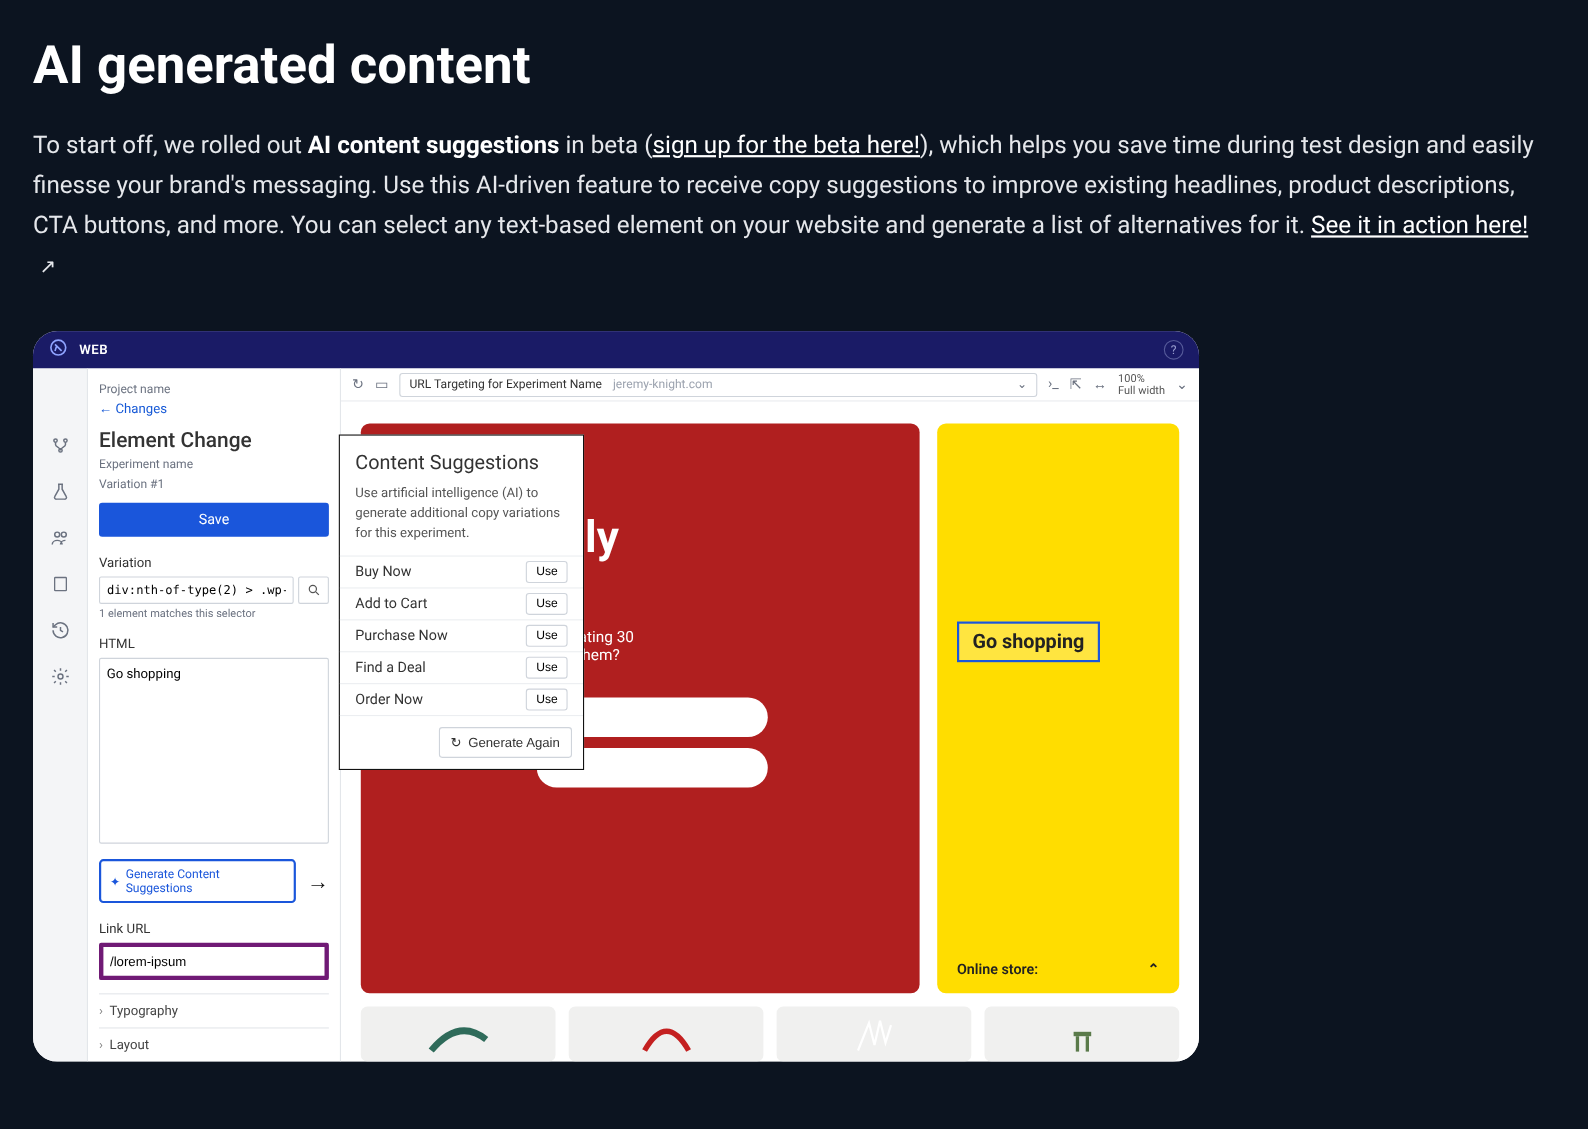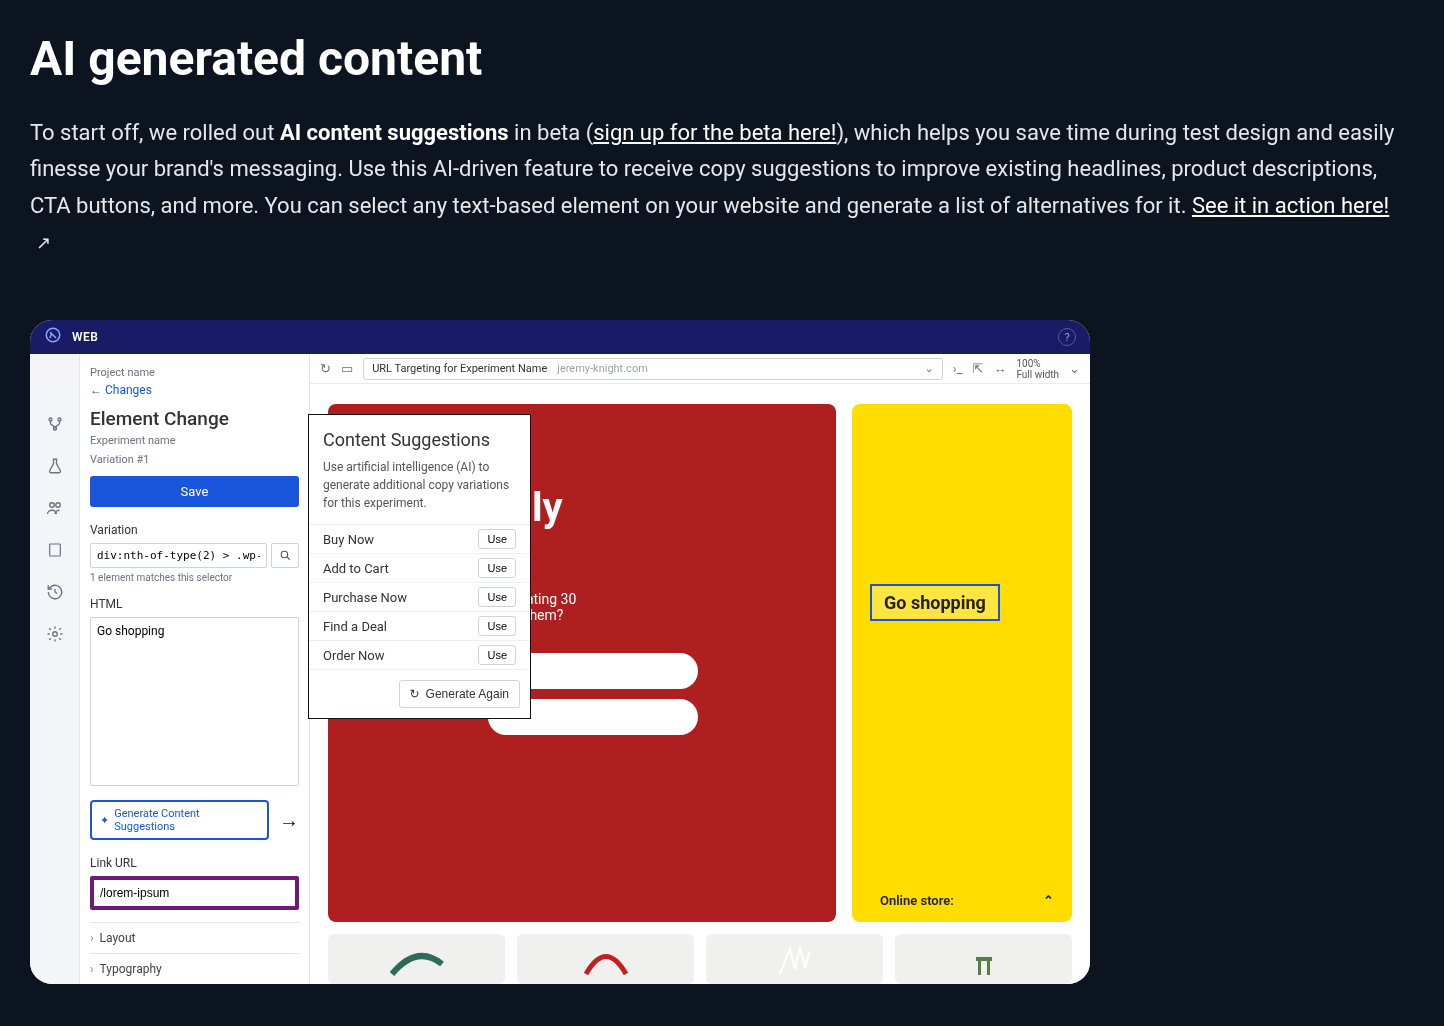--- a/index.html
+++ b/index.html
@@ -13,21 +13,21 @@
     .page-title {
       font-size: 48px;
       font-weight: 700;
       margin-bottom: 28px;
     }
     .intro {
       font-size: 22px;
       line-height: 1.65;
       max-width: 1380px;
       color: #e5e7eb;
-      margin-bottom: 60px;
+      margin-bottom: 41px;
     }
     .intro strong { color: #fff; font-weight: 700; }
     .intro a { color: #fff; text-decoration: underline; cursor: pointer; }
     .ext-icon { display: inline-block; margin-left: 6px; font-size: 18px; }
 
     
     .shot {
       width: 1060px;
       background: #fff;
       border-radius: 22px;
@@ -152,21 +152,21 @@
     .yellow-card {
       background: #ffdd00; border-radius: 8px; width: 220px; position:relative;
       padding: 20px 18px;
     }
     .yc-btn {
       position:absolute; top: 180px; left: 18px;
       border: 2px solid #1a56db; padding: 6px 12px; font-size: 18px;
       font-weight: 700; color: #222; background: rgba(255,255,255,0.25);
     }
     .yc-footer {
-      position:absolute; bottom: 14px; left: 28px; right: 18px;
+      position:absolute; bottom: 14px; left: 18px; right: 18px;
       display:flex; justify-content:space-between; align-items:center;
       font-size: 13px; font-weight:600; color:#222;
     }
 
     .thumbs {
       display:flex; gap:12px; padding: 12px 18px 0 18px;
     }
     .thumb { flex:1; height: 50px; background:#f0f0ef; border-radius:6px;
       display:flex; align-items:center; justify-content:center; overflow:hidden; }
 
@@ -290,24 +290,24 @@
           <span>✦</span>
           <span>Generate Content Suggestions</span>
         </span>
         <span class="arrow-right">→</span>
       </div>
 
       <div class="field-label">Link URL</div>
       <input class="link-input" value="/lorem-ipsum" style="">
 
       <div class="collapse-row">
+        <span class="chev">›</span><span>Typography</span>
+      </div>
+      <div class="collapse-row">
         <span class="chev">›</span><span>Layout</span>
-      </div>
-      <div class="collapse-row">
-        <span class="chev">›</span><span>Typography</span>
       </div>
     </div>
 
     <div class="canvas">
       <div class="canvas-toolbar">
         <span class="tb-ico">↻</span>
         <span class="tb-ico">▭</span>
         <div class="url-box">
           <span class="url-title">URL Targeting for Experiment Name</span>
           <span class="url-host">jeremy-knight.com</span>

